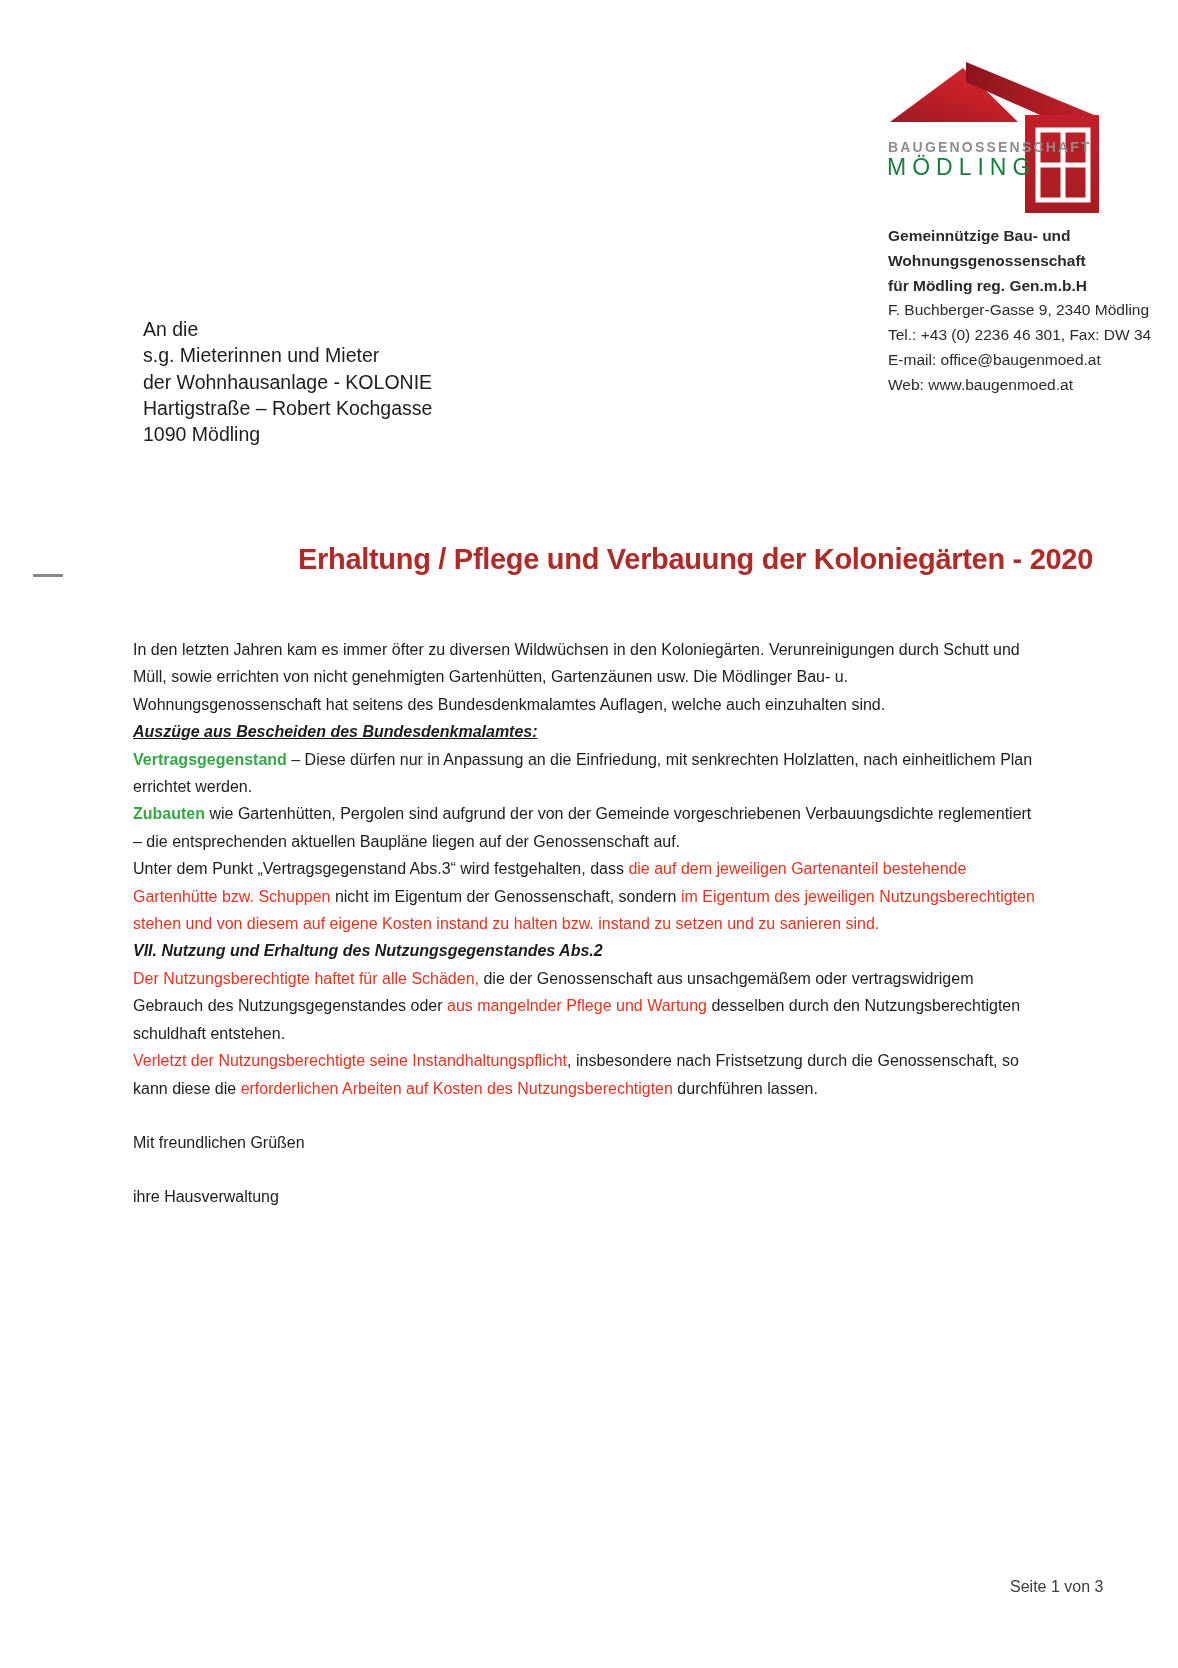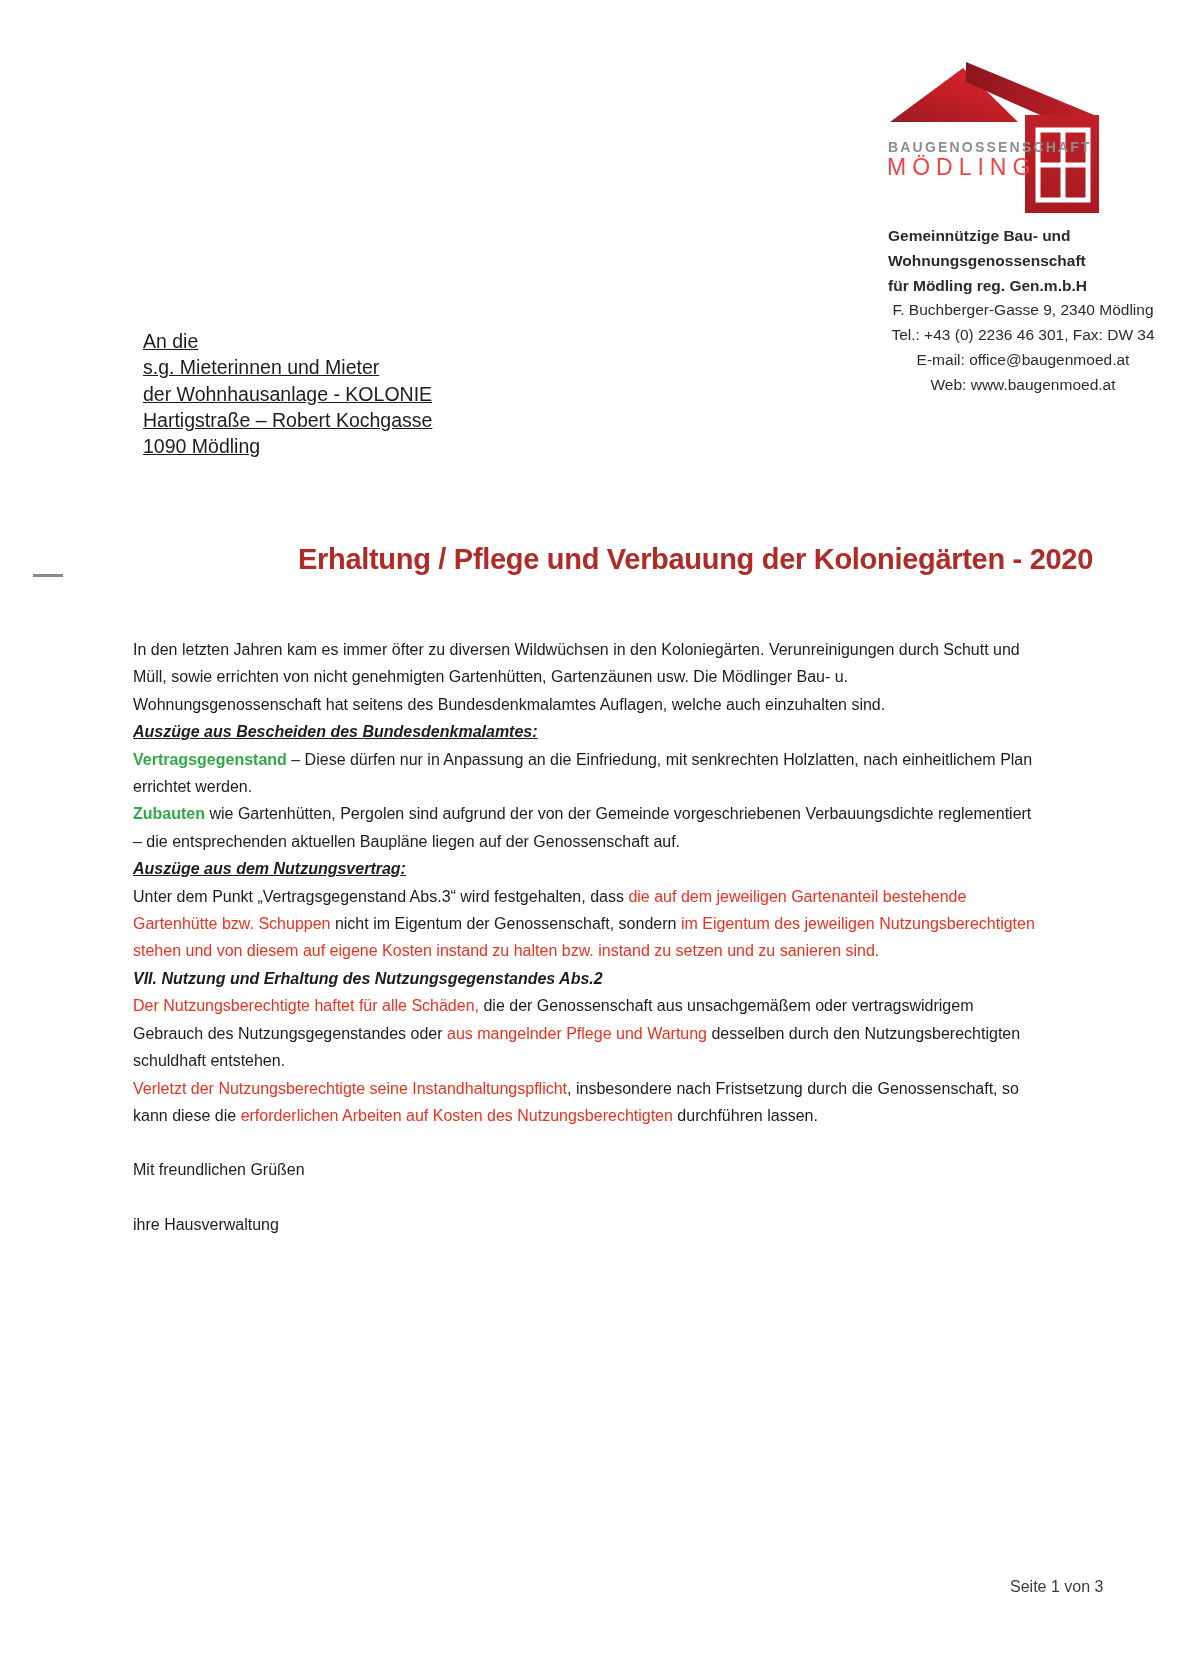--- a/index.html
+++ b/index.html
@@ -9,28 +9,28 @@
   }
   
   .logo { position:absolute; left:886px; top:55px; width:215px; height:162px; }
   .logo svg { position:absolute; left:0; top:0; }
   .logo-text-small {
     position:absolute; left:2px; top:84px;
     font-size:14px; letter-spacing:2.2px; font-weight:600; color:#8d8d8d; white-space:nowrap;
   }
   .logo-text-large {
     position:absolute; left:1px; top:99px;
-    font-size:23px; letter-spacing:6px; font-weight:400; color:#ef4444; white-space:nowrap;
+    font-size:23px; letter-spacing:6px; font-weight:400; color:#15803d; white-space:nowrap;
   }
   
   .sender-block { position:absolute; left:888px; top:224px; width:270px; font-size:15.5px; line-height:24.8px; color:#2b2b2b; }
   .sender-line-bold { font-weight:bold; white-space:nowrap; }
-  .sender-line { white-space:nowrap;text-align:center; }
+  .sender-line { white-space:nowrap; }
   
-  .recipient-block { position:absolute; left:143px; top:328px; font-size:19.5px; line-height:26.3px; color:#1d1d1d;text-decoration:underline; }
+  .recipient-block { position:absolute; left:143px; top:316px; font-size:19.5px; line-height:26.3px; color:#1d1d1d; }
   
   .doc-title {
     position:absolute; left:133px; top:543px; width:960px;
     font-size:29px; font-weight:bold; color:var(--title-red); white-space:nowrap; letter-spacing:-0.3px;text-align:right;
   }
   
   .fold-mark { position:absolute; left:33px; top:574px; width:30px; height:3px; background:#8a8a8a; }
   
   .letter-body { position:absolute; left:133px; top:636px; width:905px; font-size:16px; line-height:27.4px; }
   .letter-body p { margin:0; padding:0; }
@@ -101,21 +101,20 @@
 
   <div class="doc-title">Erhaltung / Pflege und Verbauung der Koloniegärten - 2020</div>
 
   <div class="fold-mark"></div>
 
   <div class="letter-body">
       <p class="para normal"><span class="seg-k">In den letzten Jahren kam es immer öfter zu diversen Wildwüchsen in den Koloniegärten. Verunreinigungen durch Schutt und Müll, sowie errichten von nicht genehmigten Gartenhütten, Gartenzäunen usw. Die Mödlinger Bau- u. Wohnungsgenossenschaft hat seitens des Bundesdenkmalamtes Auflagen, welche auch einzuhalten sind.</span></p>
       <p class="para heading_u"><span class="seg-k">Auszüge aus Bescheiden des Bundesdenkmalamtes:</span></p>
       <p class="para normal"><span class="seg-g">Vertragsgegenstand</span><span class="seg-k"> – Diese dürfen nur in Anpassung an die Einfriedung, mit senkrechten Holzlatten, nach einheitlichem Plan errichtet werden.</span></p>
       <p class="para normal"><span class="seg-g">Zubauten</span><span class="seg-k"> wie Gartenhütten, Pergolen sind aufgrund der von der Gemeinde vorgeschriebenen Verbauungsdichte reglementiert – die entsprechenden aktuellen Baupläne liegen auf der Genossenschaft auf.</span></p>
-      <p class="para heading_u"><span class="seg-k">Auszüge aus dem Nutzungsvertrag:</span></p>
       <p class="para normal"><span class="seg-k">Unter dem Punkt „Vertragsgegenstand Abs.3“ wird festgehalten, dass </span><span class="seg-r">die auf dem jeweiligen Gartenanteil bestehende Gartenhütte bzw. Schuppen</span><span class="seg-k"> nicht im Eigentum der Genossenschaft, sondern </span><span class="seg-r">im Eigentum des jeweiligen Nutzungsberechtigten stehen und von diesem auf eigene Kosten instand zu halten bzw. instand zu setzen und zu sanieren sind.</span></p>
       <p class="para heading"><span class="seg-k">VII. Nutzung und Erhaltung des Nutzungsgegenstandes Abs.2</span></p>
       <p class="para normal"><span class="seg-r">Der Nutzungsberechtigte haftet für alle Schäden,</span><span class="seg-k"> die der Genossenschaft aus unsachgemäßem oder vertragswidrigem Gebrauch des Nutzungsgegenstandes oder </span><span class="seg-r">aus mangelnder Pflege und Wartung</span><span class="seg-k"> desselben durch den Nutzungsberechtigten schuldhaft entstehen.</span></p>
       <p class="para normal"><span class="seg-r">Verletzt der Nutzungsberechtigte seine Instandhaltungspflicht</span><span class="seg-k">, insbesondere nach Fristsetzung durch die Genossenschaft, so kann diese die </span><span class="seg-r">erforderlichen Arbeiten auf Kosten des Nutzungsberechtigten</span><span class="seg-k"> durchführen lassen.</span></p>
       <p class="para signoff"><span class="seg-k">Mit freundlichen Grüßen</span></p>
       <p class="para signoff"><span class="seg-k">ihre Hausverwaltung</span></p>
     </div>
 
   <div class="page-footer">Seite 1 von 3</div>
 

